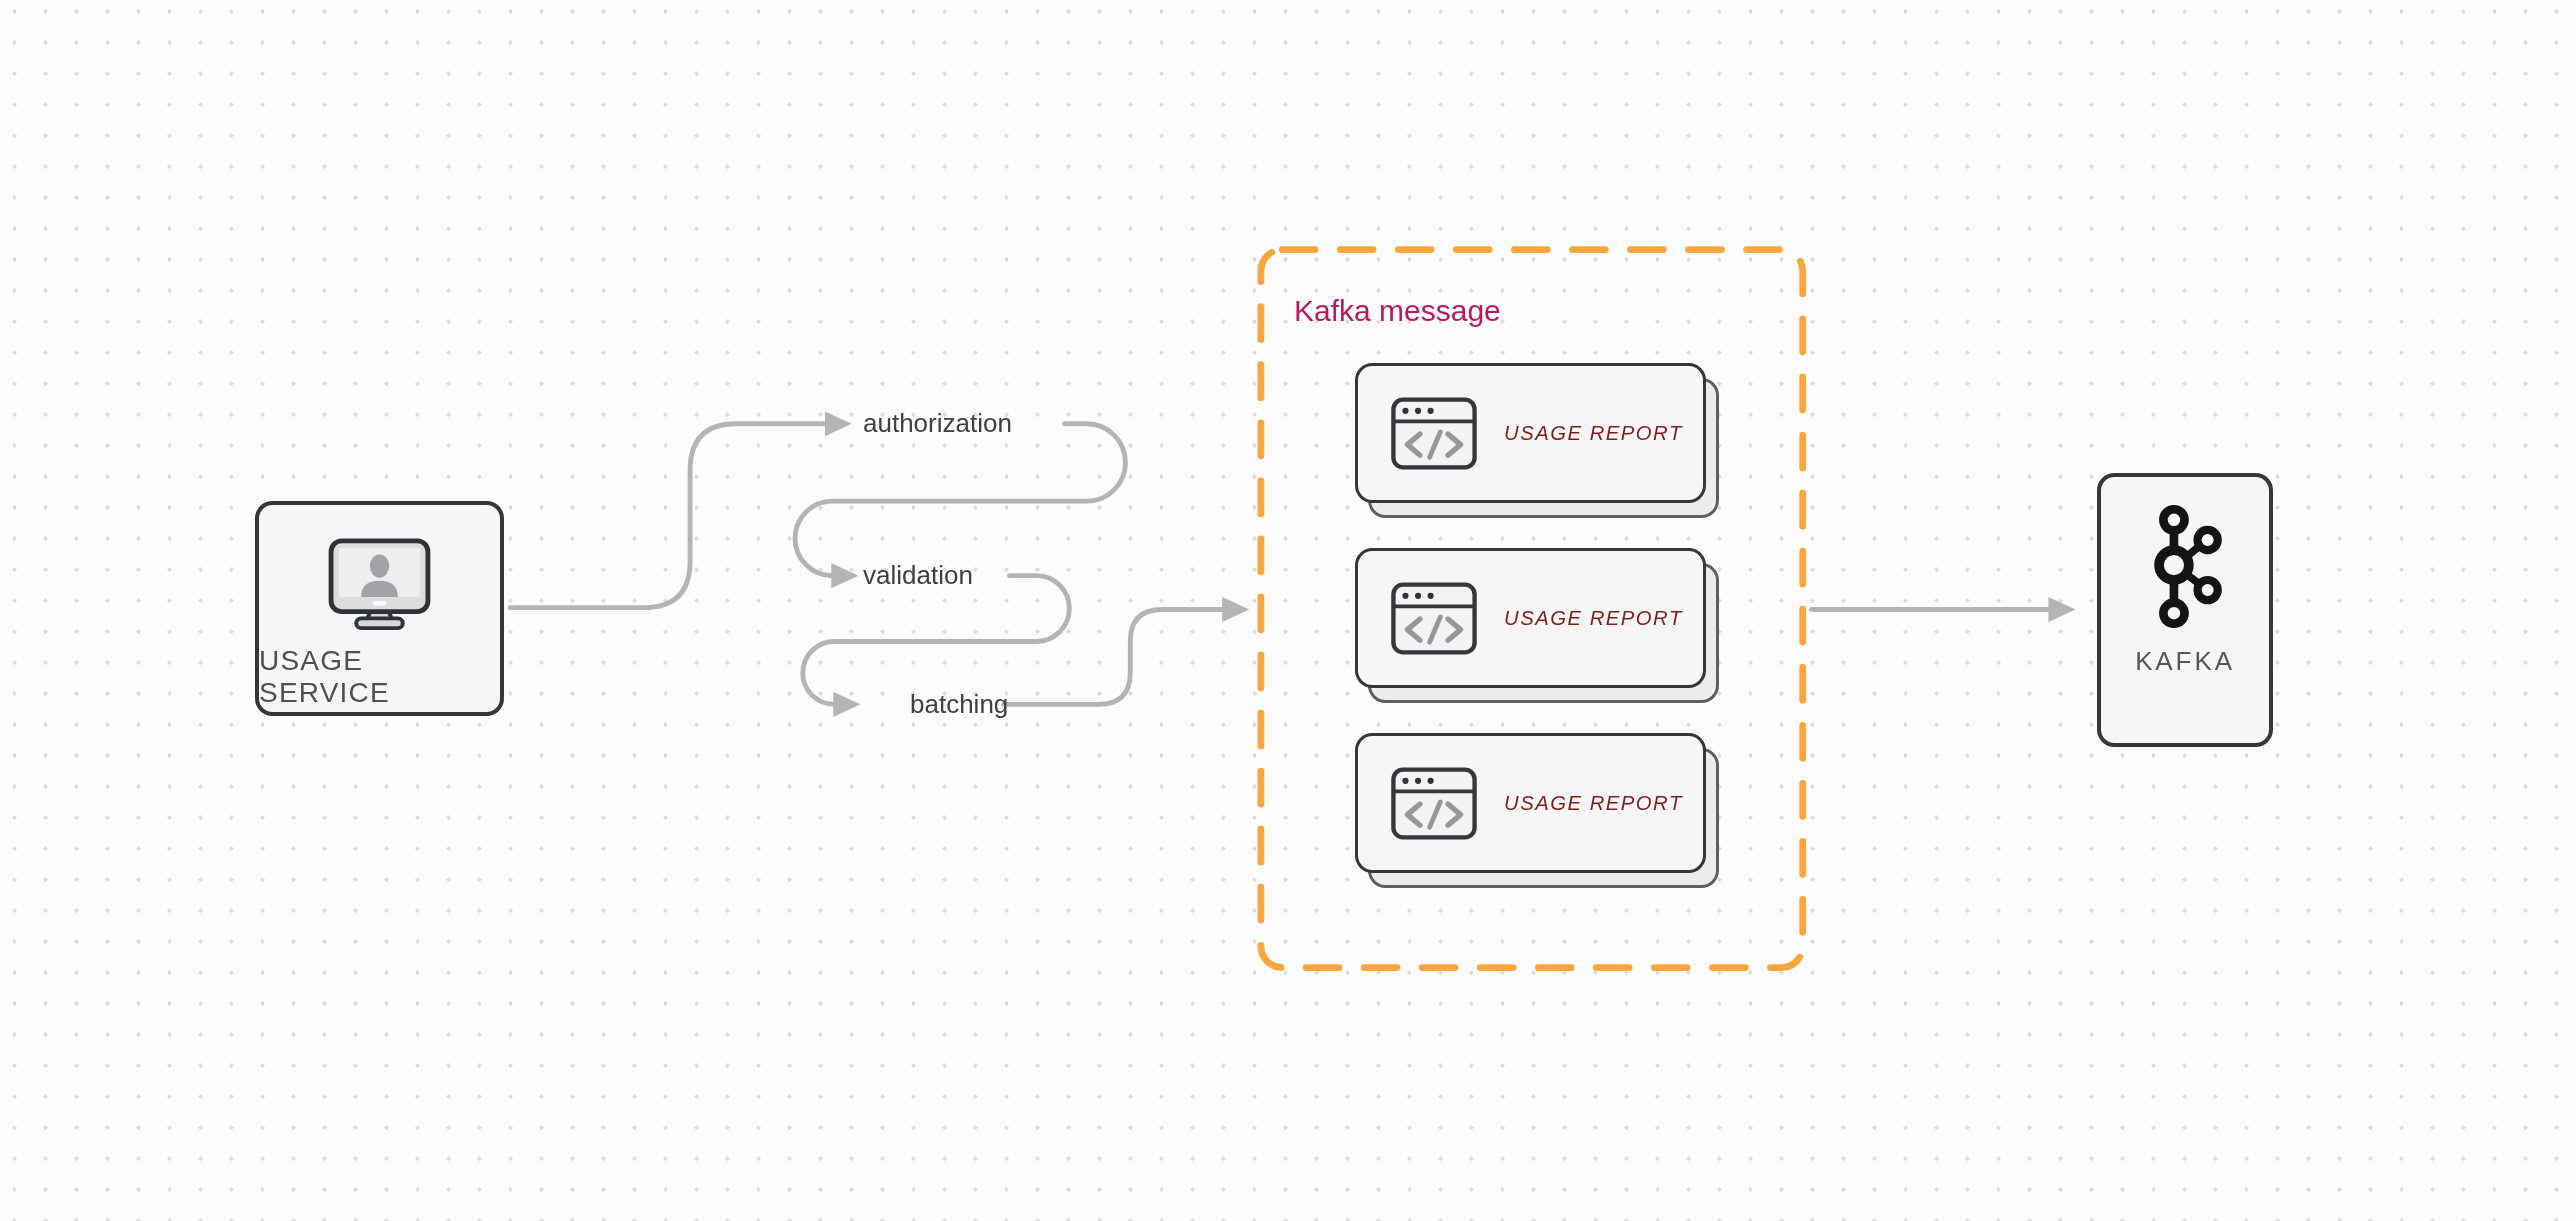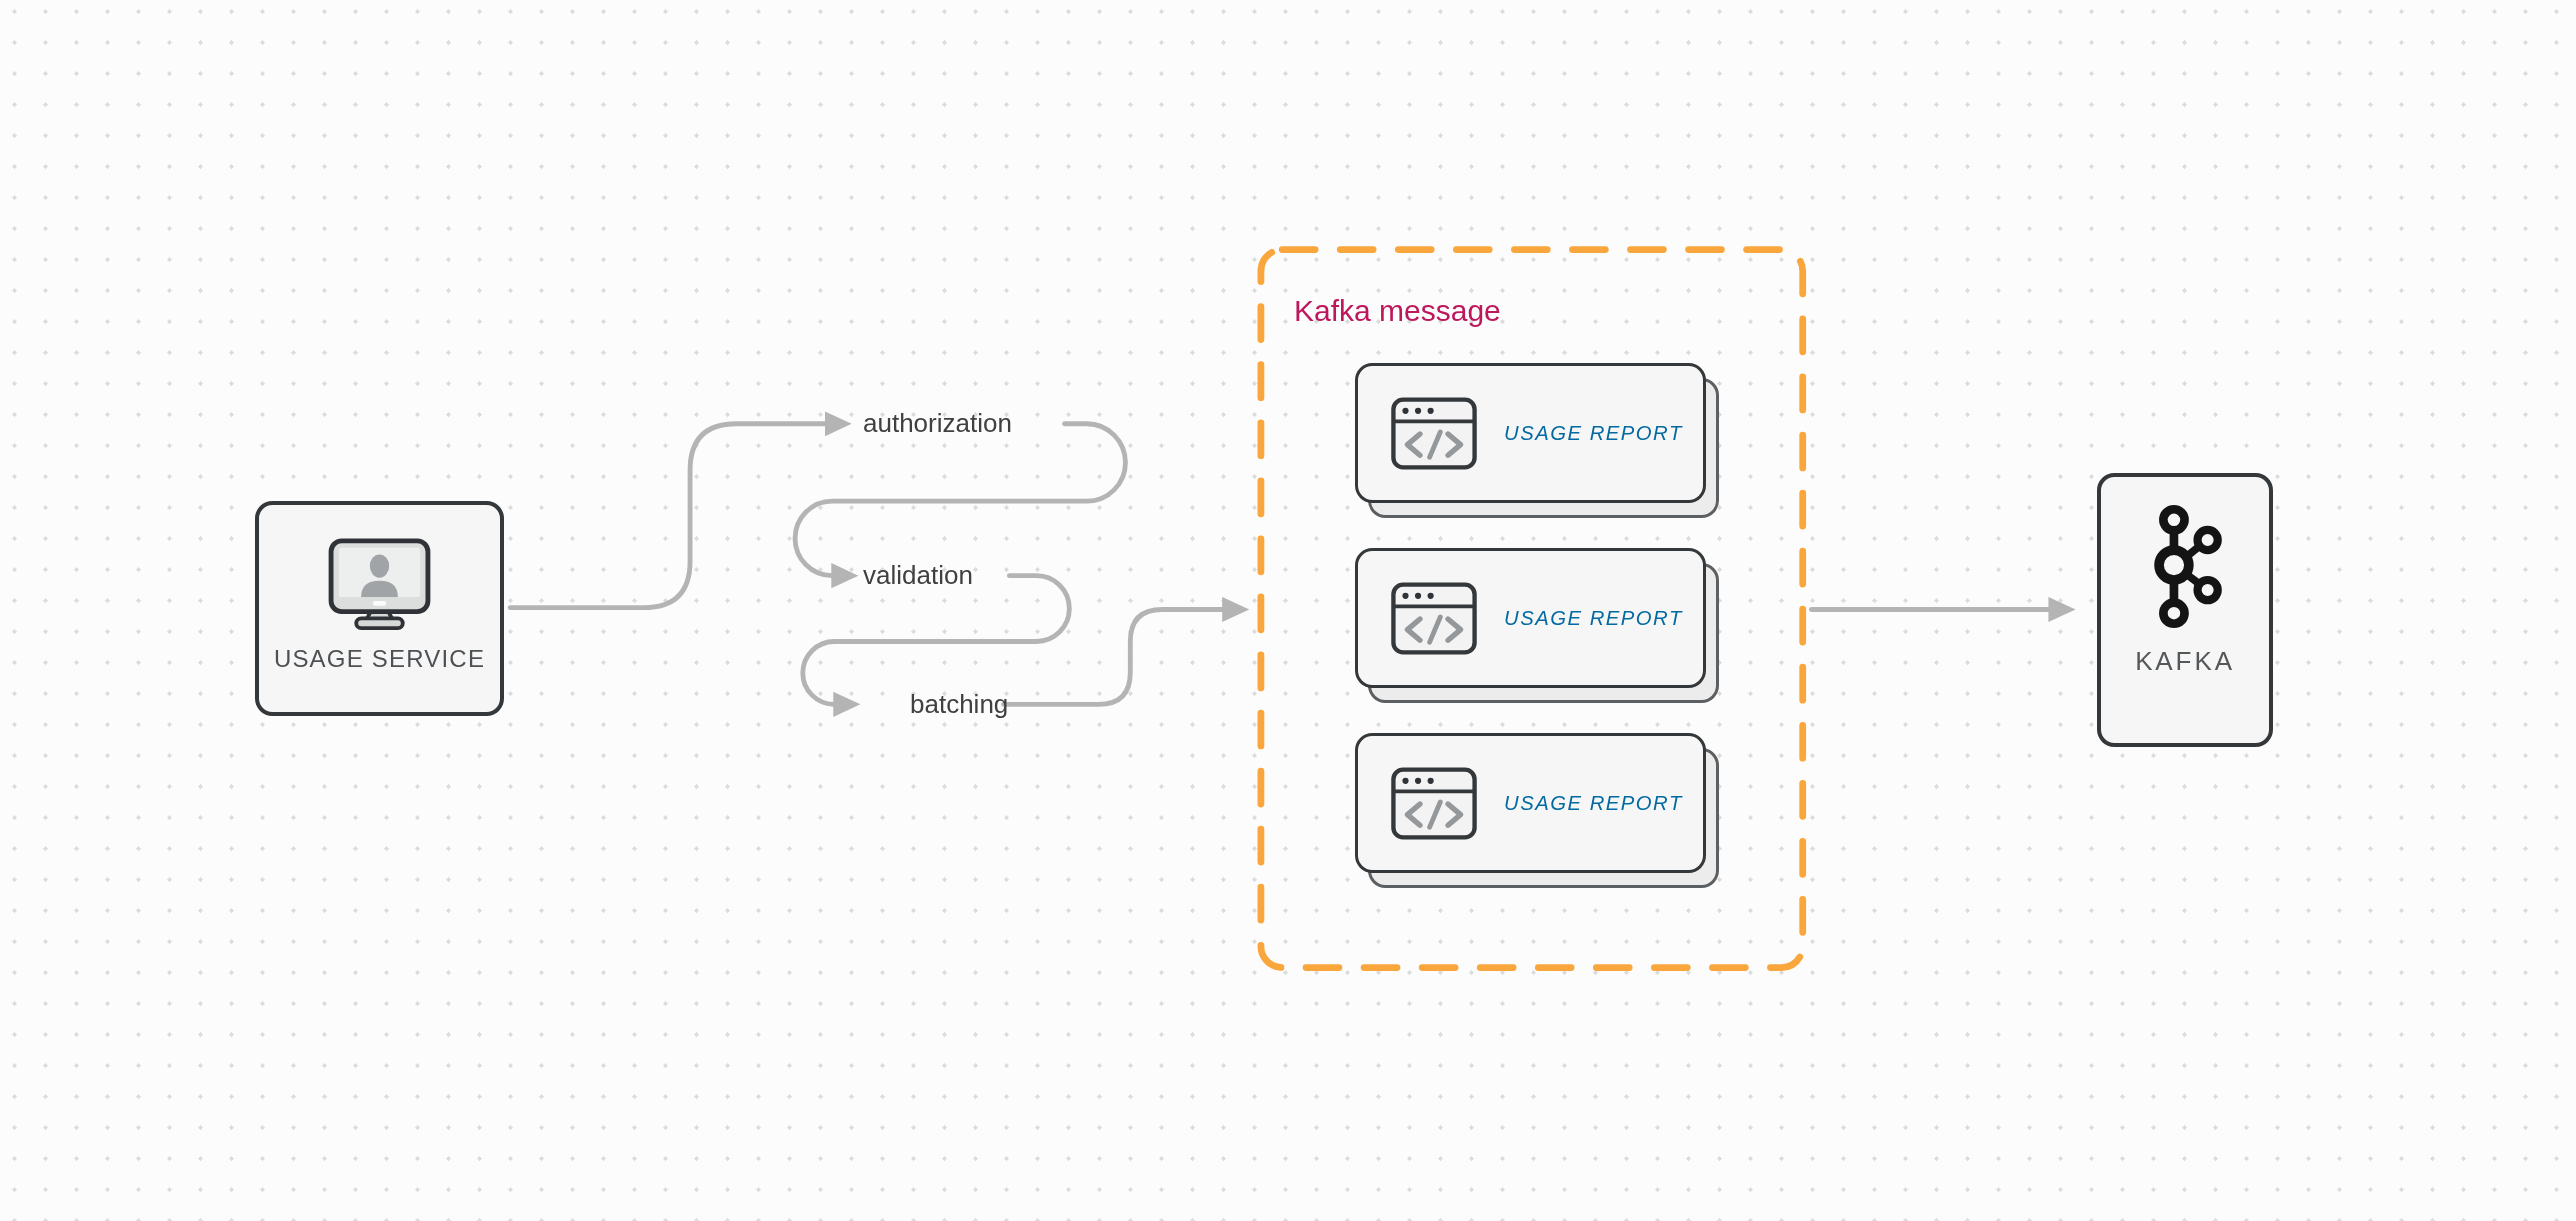--- a/index.html
+++ b/index.html
@@ -14,21 +14,21 @@
   #canvas{position:relative;width:2576px;height:1221px;}
   #connector-layer{position:absolute;left:0;top:0;z-index:1;}
   .node{
     position:absolute;z-index:2;box-sizing:border-box;
     background:#f5f6f5;border:4.8px solid #35383b;border-radius:17.4px;
     display:flex;flex-direction:column;align-items:center;
   }
   #usage-service-node{left:255px;top:501px;width:249px;height:215px;}
   #usage-service-node .node-icon{margin-top:33px;}
   #usage-service-node .node-label{
-    margin-top:13.5px;font-size:24px;letter-spacing:1.2px;color:#4e5154;
+    margin-top:13.5px;font-size:28px;letter-spacing:1.2px;color:#4e5154;
   }
   #kafka-node{left:2097px;top:473px;width:176px;height:274px;}
   #kafka-node .node-icon{margin-top:27px;}
   #kafka-node .node-label{
     margin-top:15.5px;font-size:26px;letter-spacing:2.9px;color:#55585a;
   }
   .step-label{
     position:absolute;z-index:2;font-size:26px;font-weight:500;
     color:#404040;line-height:35px;white-space:nowrap;
   }
@@ -48,21 +48,21 @@
     box-sizing:border-box;background:#ececec;border:3.9px solid #5d6063;border-radius:17.4px;
   }
   .card{
     position:absolute;left:0;top:0;width:351px;height:140px;
     box-sizing:border-box;background:#f5f6f5;border:3.9px solid #35383b;border-radius:17.4px;
     display:flex;align-items:center;
   }
   .card .card-icon{margin-left:33px;flex:0 0 auto;display:block;}
   .card .card-label{
     margin-left:27px;font-size:20.3px;font-style:italic;font-weight:500;
-    letter-spacing:1.5px;color:#0369a1;white-space:nowrap;
+    letter-spacing:1.5px;color:#7f1d1d;white-space:nowrap;
   }
 </style>
 </head>
 <body>
 
 <div id="canvas">
 
   <svg id="connector-layer" width="2576" height="1221" viewBox="0 0 2662 1262">
     <defs>
       <marker id="arrow" markerUnits="userSpaceOnUse" markerWidth="34" markerHeight="30" refX="1" refY="13" orient="auto">

